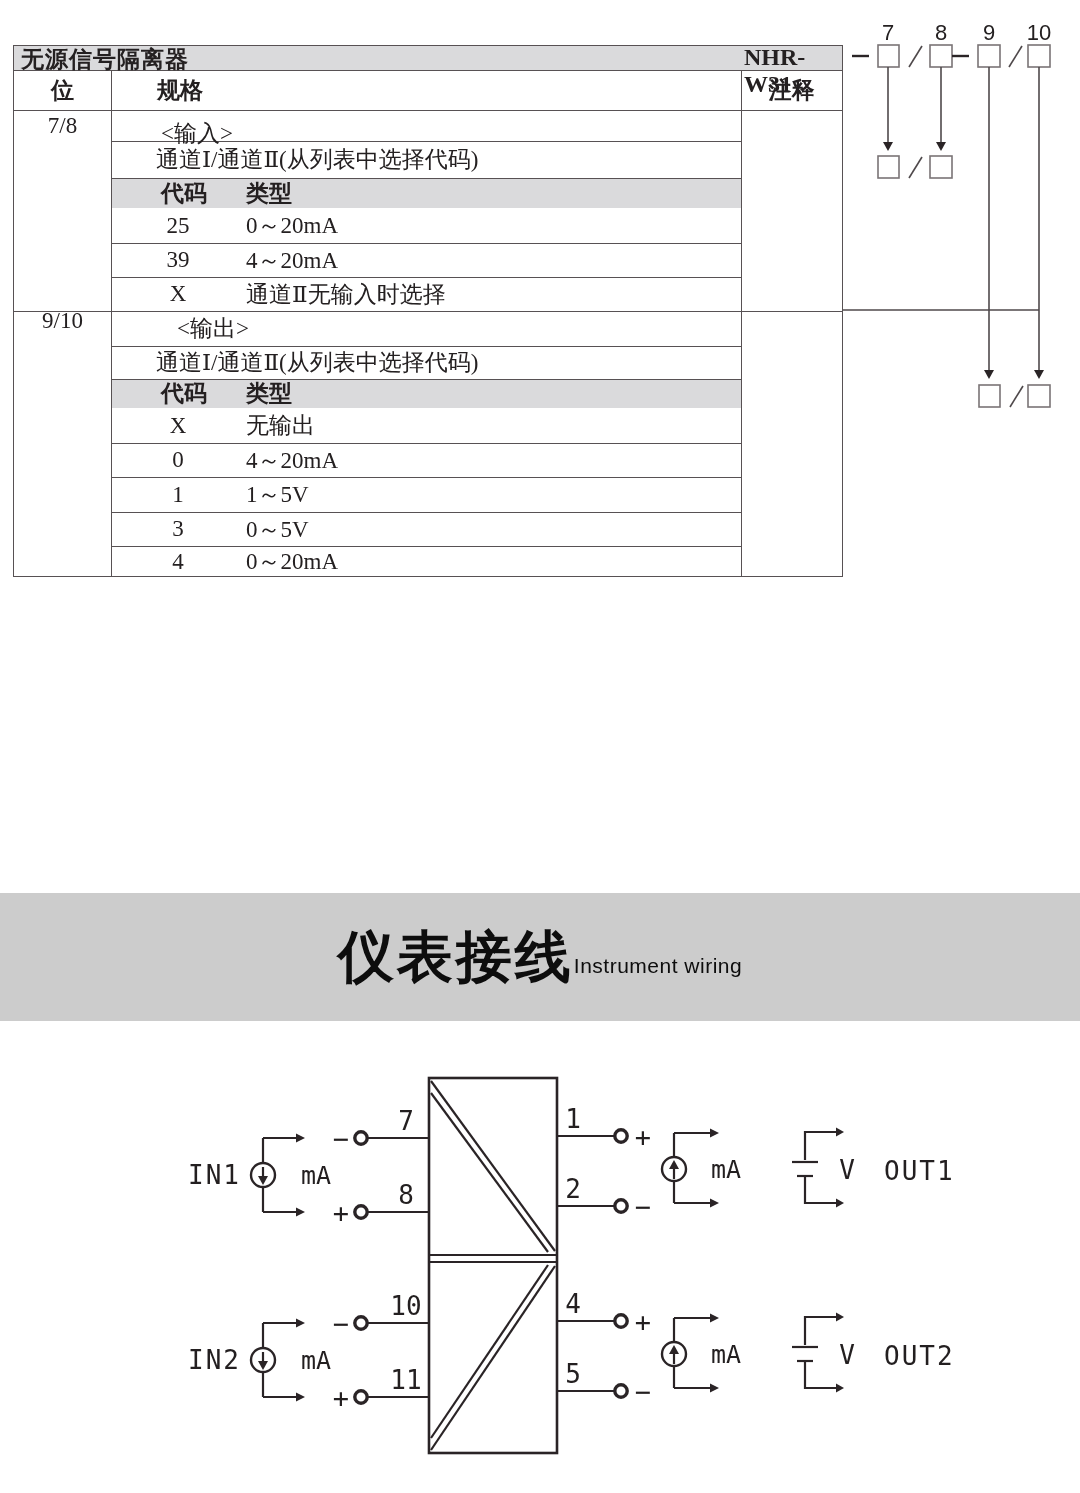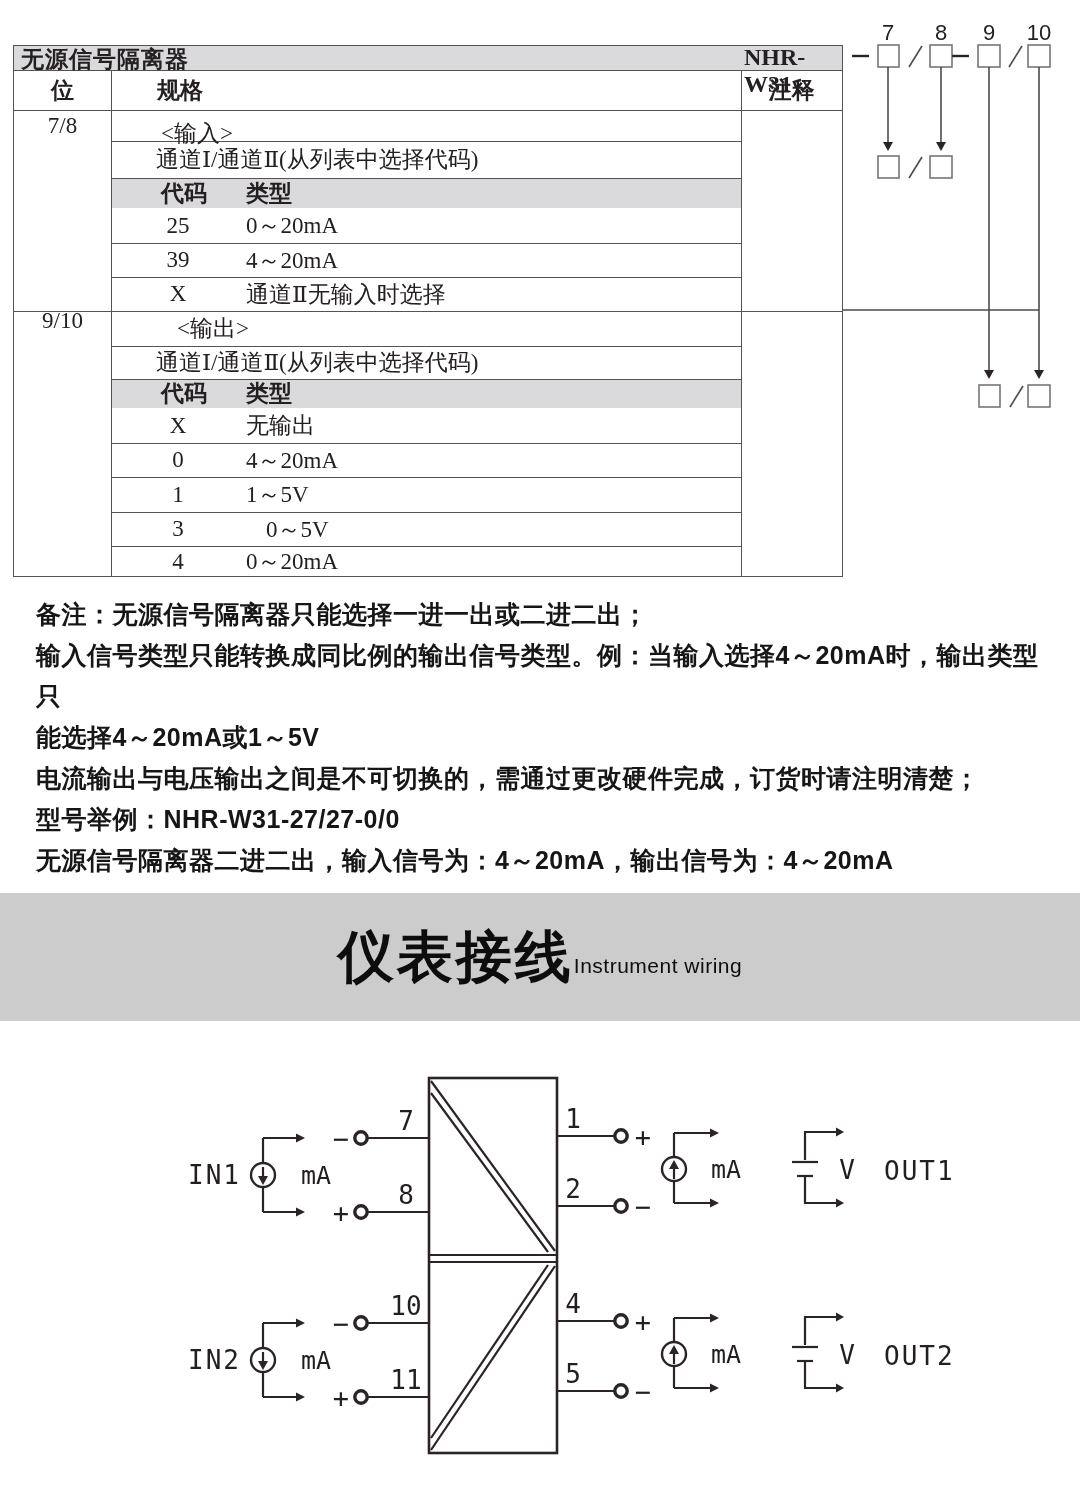--- a/index.html
+++ b/index.html
@@ -97,21 +97,21 @@
     <div class="cell bold" style="left:147px;top:333px;height:29px;">代码</div>
     <div class="cell bold" style="left:232px;top:333px;height:29px;">类型</div>
 
     <div class="codecell" style="left:132px;top:362px;height:35px;">X</div>
     <div class="cell" style="left:232px;top:362px;height:35px;">无输出</div>
     <div class="codecell" style="left:132px;top:397px;height:34px;">0</div>
     <div class="cell" style="left:232px;top:397px;height:34px;">4～20mA</div>
     <div class="codecell" style="left:132px;top:431px;height:35px;">1</div>
     <div class="cell" style="left:232px;top:431px;height:35px;">1～5V</div>
     <div class="codecell" style="left:132px;top:466px;height:34px;">3</div>
-    <div class="cell" style="left:232px;top:466px;height:34px;margin-left:20px;">0～5V</div>
+    <div class="cell" style="left:232px;top:466px;height:34px;">0～5V</div>
     <div class="codecell" style="left:132px;top:500px;height:31px;">4</div>
     <div class="cell" style="left:232px;top:500px;height:31px;">0～20mA</div>
   </div>
 
   <svg class="selsvg" width="237" height="430" viewBox="843 0 237 430">
     <text x="888" y="40" text-anchor="middle">7</text>
     <text x="941" y="40" text-anchor="middle">8</text>
     <text x="989" y="40" text-anchor="middle">9</text>
     <text x="1039" y="40" text-anchor="middle">10</text>
 
@@ -135,28 +135,20 @@
     <line x1="989" y1="67" x2="989" y2="370"></line>
     <polygon points="984,370 994,370 989,379"></polygon>
     <line x1="1039" y1="67" x2="1039" y2="370"></line>
     <polygon points="1034,370 1044,370 1039,379"></polygon>
     <line x1="843" y1="310" x2="1039" y2="310"></line>
     <rect x="979" y="385" width="21" height="22"></rect>
     <line x1="1010" y1="407" x2="1023" y2="386"></line>
     <rect x="1028" y="385" width="22" height="22"></rect>
   </svg>
 
-  <div class="notes">
-    <div>备注：无源信号隔离器只能选择一进一出或二进二出；</div>
-    <div>输入信号类型只能转换成同比例的输出信号类型。例：当输入选择4～20mA时，输出类型只</div>
-    <div>能选择4～20mA或1～5V</div>
-    <div>电流输出与电压输出之间是不可切换的，需通过更改硬件完成，订货时请注明清楚；</div>
-    <div>型号举例：NHR-W31-27/27-0/0</div>
-    <div>无源信号隔离器二进二出，输入信号为：4～20mA，输出信号为：4～20mA</div>
-  </div>
 
   <div class="banner">
     <div class="banner-title">仪表接线</div>
     <div class="banner-sub">Instrument wiring</div>
   </div>
 
   <svg class="wiresvg" width="1080" height="453" viewBox="0 1040 1080 453">
     <g style="stroke-width:2.2;">
       <rect x="429" y="1078" width="128" height="375" style="stroke-width:2.6;fill:#ffffff;"></rect>
       <line x1="429" y1="1255" x2="557" y2="1255"></line>

